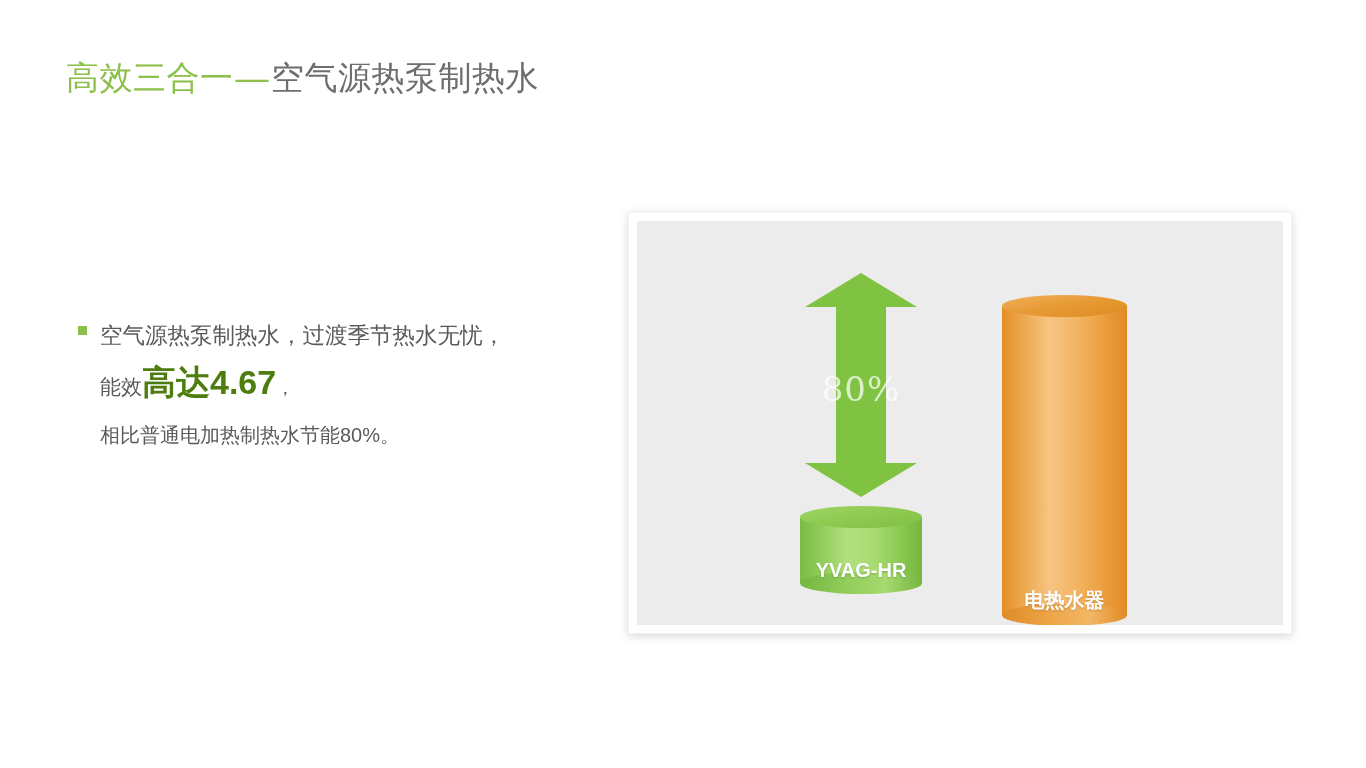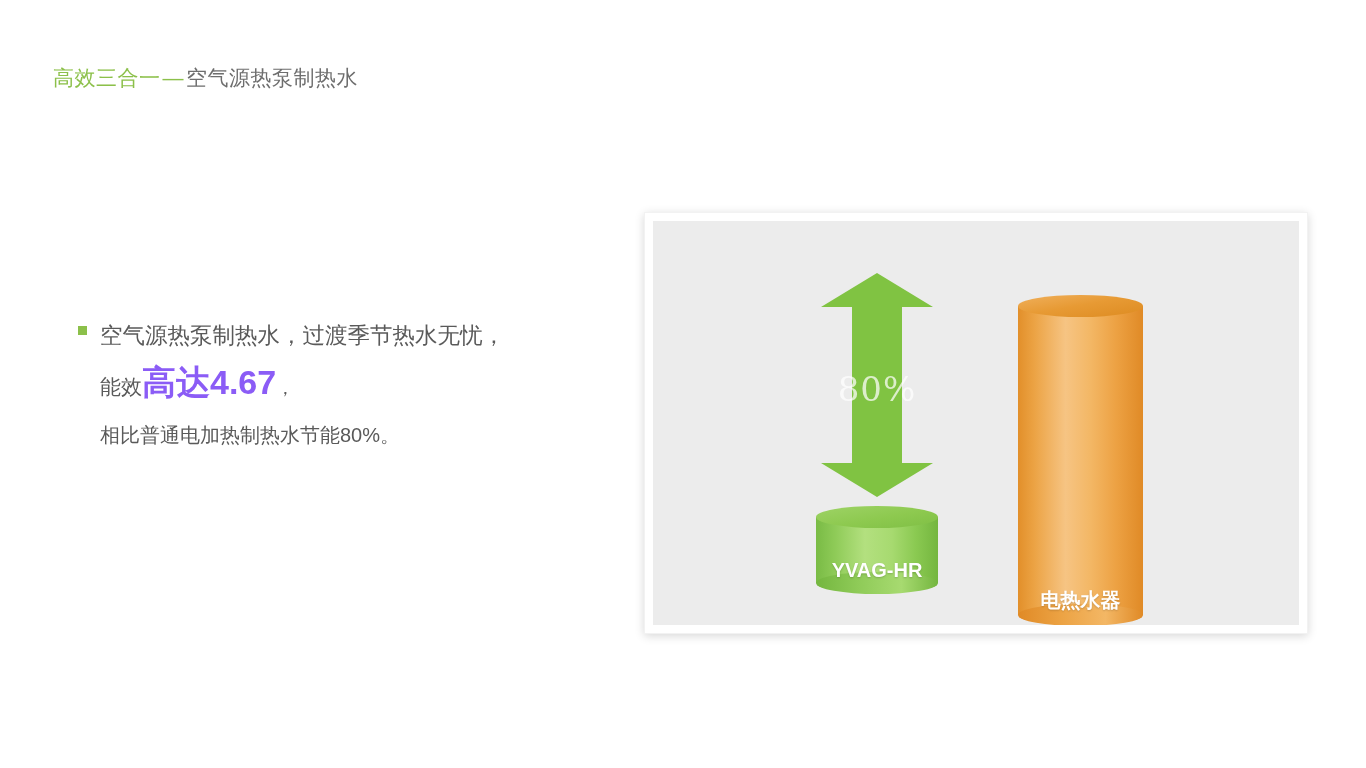--- a/index.html
+++ b/index.html
@@ -11,23 +11,23 @@
     width: 1366px;
     height: 768px;
     position: relative;
     overflow: hidden;
     font-family: "Liberation Sans", "DejaVu Sans", sans-serif;
   }
 
   
   #slide-title {
     position: absolute;
-    left: 53px;
+    left: 66px;
     top: 56px;
-    font-size: 21px;
+    font-size: 33px;
     line-height: 44px;
     white-space: nowrap;
     letter-spacing: 0.5px;
   }
   #slide-title .t-green {
     color: #8CC04A;
   }
   #slide-title .t-dash {
     color: #8CC04A;
     padding: 0 2px;
@@ -55,34 +55,34 @@
     color: #5A5A5A;
     font-size: 22px;
     line-height: 47px;
     white-space: nowrap;
     margin-left: 22px;
   }
   .body-line.l1 { font-size: 22.5px; }
   .body-line.l2 { font-size: 21px; }
   .body-line.l3 { font-size: 20px; }
   .hl-green {
-    color: #8b5cf6;
+    color: #4d7c0f;
     font-weight: bold;
     font-size: 34px;
     letter-spacing: 0px;
   }
   .comma-small {
     font-size: 18px;
     color: #5A5A5A;
   }
 
   
   #chart-panel {
     position: absolute;
-    left: 644px;
+    left: 628px;
     top: 212px;
     width: 664px;
     height: 422px;
     background: #ffffff;
     padding: 8px;
     box-sizing: border-box;
     box-shadow: 0 2px 9px rgba(0,0,0,0.16);
     border: 1px solid #f2f2f2;
   }
   #chart-canvas {

